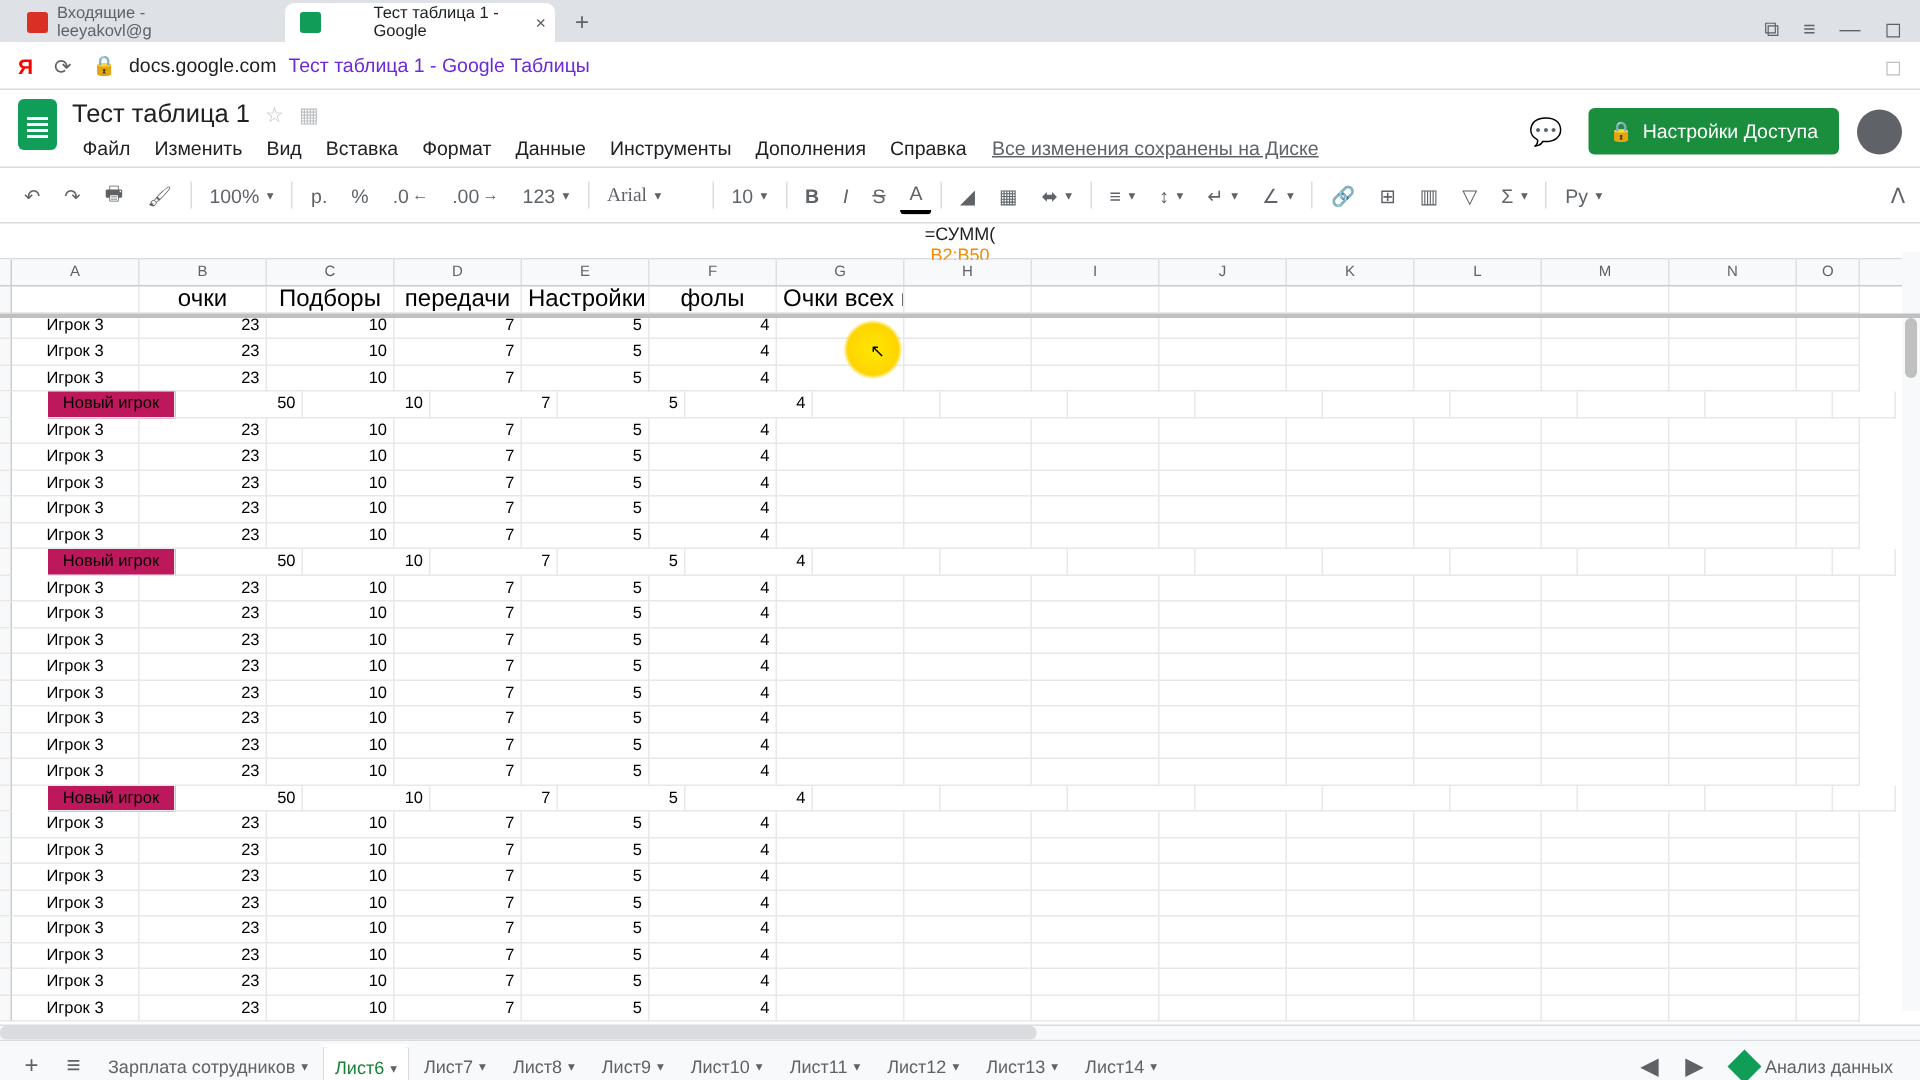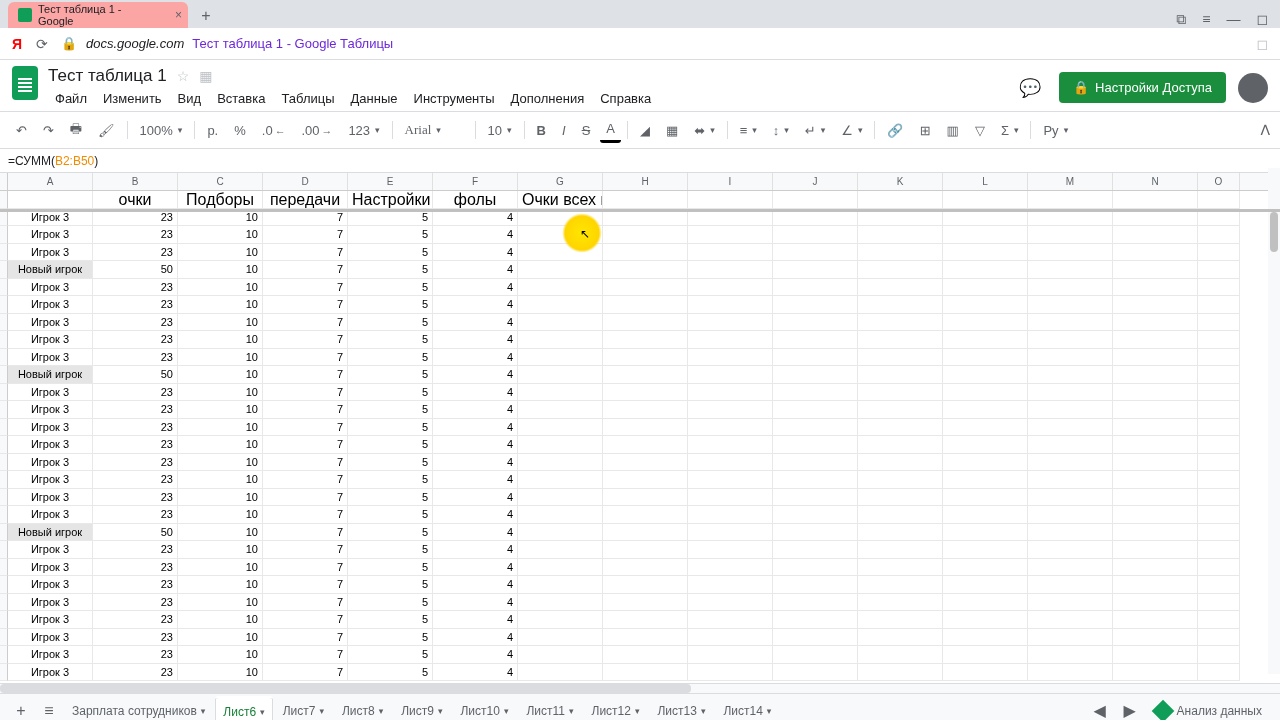--- a/index.html
+++ b/index.html
@@ -1,31 +1,31 @@
 <!DOCTYPE html>
 <html><head>
 <meta charset="utf-8">
 <style>
 * { margin: 0; padding: 0; box-sizing: border-box; font-family: Arial, sans-serif; }
 body { background: #fff; overflow: hidden; width: 1280px; height: 720px; }
 
 
 .browser-tabs { height: 28px; background: #dee1e6; display: flex; align-items: flex-end; padding-left: 8px; }
 .tab { height: 26px; padding: 0 28px 0 10px; display: flex; align-items: center; font-size: 11px; color: #5f6368; position: relative; border-radius: 6px 6px 0 0; margin-right: 2px; max-width: 180px; }
-.tab.active { background: #fca5a5; color: #202124; }
+.tab.active { background: #ffffff; color: #202124; gap: 29px; }
 .tab-icon { width: 14px; height: 14px; margin-right: 6px; flex-shrink: 0; }
 .tab-close { position: absolute; right: 6px; font-size: 12px; color: #5f6368; }
 .tab-new { width: 24px; height: 24px; display: flex; align-items: center; justify-content: center; color: #5f6368; font-size: 16px; margin-left: 4px; }
 .browser-controls { margin-left: auto; display: flex; gap: 16px; padding-right: 12px; color: #5f6368; }
 .browser-controls span { font-size: 14px; }
 
 .addr-bar { height: 32px; background: #fff; display: flex; align-items: center; padding: 0 12px; gap: 14px; border-bottom: 1px solid #dadce0; }
 .addr-bar .icon { color: #5f6368; font-size: 14px; }
 .url-field { flex: 1; display: flex; align-items: center; gap: 8px; font-size: 13px; }
-.url-domain { color: #202124; font-style: italic; }
+.url-domain { color: #202124; }
 .url-path { color: #6d28d9; }
 .lock { color: #5f6368; }
 
 
 .sheets-header { display: flex; padding: 6px 12px 0 12px; }
 .sheets-logo { width: 26px; height: 34px; background: #0f9d58; border-radius: 4px; margin-right: 10px; position: relative; }
 .sheets-logo::after { content: ''; position: absolute; top: 12px; left: 6px; right: 6px; bottom: 6px; background: repeating-linear-gradient(#fff, #fff 2px, #0f9d58 2px, #0f9d58 4px); }
 .title-area { flex: 1; }
 .doc-title-row { display: flex; align-items: center; gap: 10px; }
 .doc-title { font-size: 17px; color: #202124; }
@@ -41,21 +41,21 @@
 
 
 .toolbar { height: 38px; border-top: 1px solid #dadce0; border-bottom: 1px solid #dadce0; display: flex; align-items: center; padding: 0 10px; gap: 4px; margin-top: 2px; }
 .tb-btn { padding: 4px 6px; color: #5f6368; font-size: 13px; display: flex; align-items: center; gap: 2px; border-radius: 3px; cursor: pointer; }
 .tb-sep { width: 1px; height: 18px; background: #dadce0; margin: 0 2px; }
 .tb-dd::after { content: '▾'; font-size: 9px; margin-left: 3px; color: #5f6368; }
 .font-sel { min-width: 70px; font-family: Liberation Serif, serif; }
 .collapse { margin-left: auto; font-size: 14px; color: #5f6368; }
 
 
-.formula-bar { height: 24px; border-bottom: 1px solid #dadce0; display: flex; align-items: center; padding: 0 8px; font-size: 12px; font-family: monospace; }
+.formula-bar { height: 24px; border-bottom: 1px solid #dadce0; display: flex; align-items: center; padding: 0 8px; font-size: 12px; font-family: monospace; flex-direction: column; }
 .formula-text { color: #202124; }
 .formula-range { color: #f28b00; }
 
 
 .grid-wrap { position: relative; height: 510px; overflow: hidden; }
 .col-headers { display: flex; height: 18px; background: #f8f9fa; border-bottom: 1px solid #ccc; position: sticky; top: 0; }
 .row-head-corner { width: 8px; border-right: 1px solid #ccc; background: #f8f9fa; }
 .col-head { border-right: 1px solid #e0e0e0; text-align: center; font-size: 10px; color: #5f6368; line-height: 18px; }
 .col-A { width: 85px; } .col-B { width: 85px; } .col-C { width: 85px; } .col-D { width: 85px; }
 .col-E { width: 85px; } .col-F { width: 85px; } .col-G { width: 85px; } .col-H { width: 85px; }
@@ -64,21 +64,21 @@
 
 .freeze-line { position: absolute; top: 36px; left: 0; right: 0; height: 3px; background: #c0c0c0; z-index: 5; }
 
 .rows { }
 .row { display: flex; height: 17.5px; }
 .row-head { width: 8px; background: #f8f9fa; border-right: 1px solid #ccc; border-bottom: 1px solid #e8e8e8; }
 .cell { border-right: 1px solid #e8e8e8; border-bottom: 1px solid #e8e8e8; font-size: 11px; padding: 0 4px; line-height: 17px; overflow: hidden; white-space: nowrap; }
 .cell.txt { text-align: center; }
 .cell.num { text-align: right; }
 .header-row .cell { text-align: center; font-size: 16px; }
-.hl { background: #e5e5e5; }
+.hl { background: #be185d; margin-left: 24px; }
 
 .cursor-highlight { position: absolute; width: 40px; height: 40px; border-radius: 50%; background: radial-gradient(circle, #ffe600 0%, #ffd500 60%, transparent 70%); z-index: 10; pointer-events: none; }
 .cursor-arrow { position: absolute; font-size: 12px; z-index: 11; color: #000; }
 
 .hscroll { height: 10px; background: #f8f9fa; border-top: 1px solid #dadce0; position: relative; }
 .hscroll-thumb { position: absolute; left: 0; width: 54%; height: 100%; background: #dadce0; border-radius: 4px; }
 
 
 .sheet-bar { height: 34px; background: #f8f9fa; border-top: 1px solid #dadce0; display: flex; align-items: center; padding: 0 8px; gap: 2px; }
 .sb-btn { width: 26px; height: 26px; display: flex; align-items: center; justify-content: center; color: #5f6368; font-size: 16px; cursor: pointer; }
@@ -89,20 +89,24 @@
 .explore { display: flex; align-items: center; gap: 6px; padding: 4px 10px; font-size: 12px; color: #5f6368; }
 .explore-ico { width: 16px; height: 16px; background: #0f9d58; transform: rotate(45deg); }
 
 .vscroll { position: absolute; right: 0; top: 168px; bottom: 46px; width: 12px; background: #f8f9fa; }
 .vscroll-thumb { position: absolute; top: 44px; height: 40px; left: 2px; right: 2px; background: #c0c0c0; border-radius: 4px; }
 </style>
 </head>
 <body>
 
 <div class="browser-tabs">
+  <div class="tab">
+    <span class="tab-icon" style="background:#d93025;border-radius:2px;"></span>
+    <span>Входящие - leeyakovl@g</span>
+  </div>
   <div class="tab active">
     <span class="tab-icon" style="background:#0f9d58;border-radius:2px;"></span>
     <span>Тест таблица 1 - Google</span>
     <span class="tab-close">×</span>
   </div>
   <div class="tab-new">+</div>
   <div class="browser-controls">
     <span>⧉</span>
     <span>≡</span>
     <span>—</span>
@@ -127,25 +131,26 @@
     <div class="doc-title-row">
       <span class="doc-title">Тест таблица 1</span>
       <span class="star">☆</span>
       <span class="folder">▦</span>
     </div>
     <div class="menu-row" id="menu-row">
         <span class="menu-item">Файл</span>
         <span class="menu-item">Изменить</span>
         <span class="menu-item">Вид</span>
         <span class="menu-item">Вставка</span>
-        <span class="menu-item">Таблицы</span>
+        <span class="menu-item">Формат</span>
         <span class="menu-item">Данные</span>
         <span class="menu-item">Инструменты</span>
         <span class="menu-item">Дополнения</span>
         <span class="menu-item">Справка</span>
+        <span class="save-status">Все изменения сохранены на Диске</span>
       </div>
   </div>
   <div class="header-right">
     <div class="comment-btn">💬</div>
     <div class="share-btn">
       <span>🔒</span>
       <span>Настройки Доступа</span>
     </div>
     <div class="avatar"></div>
   </div>

